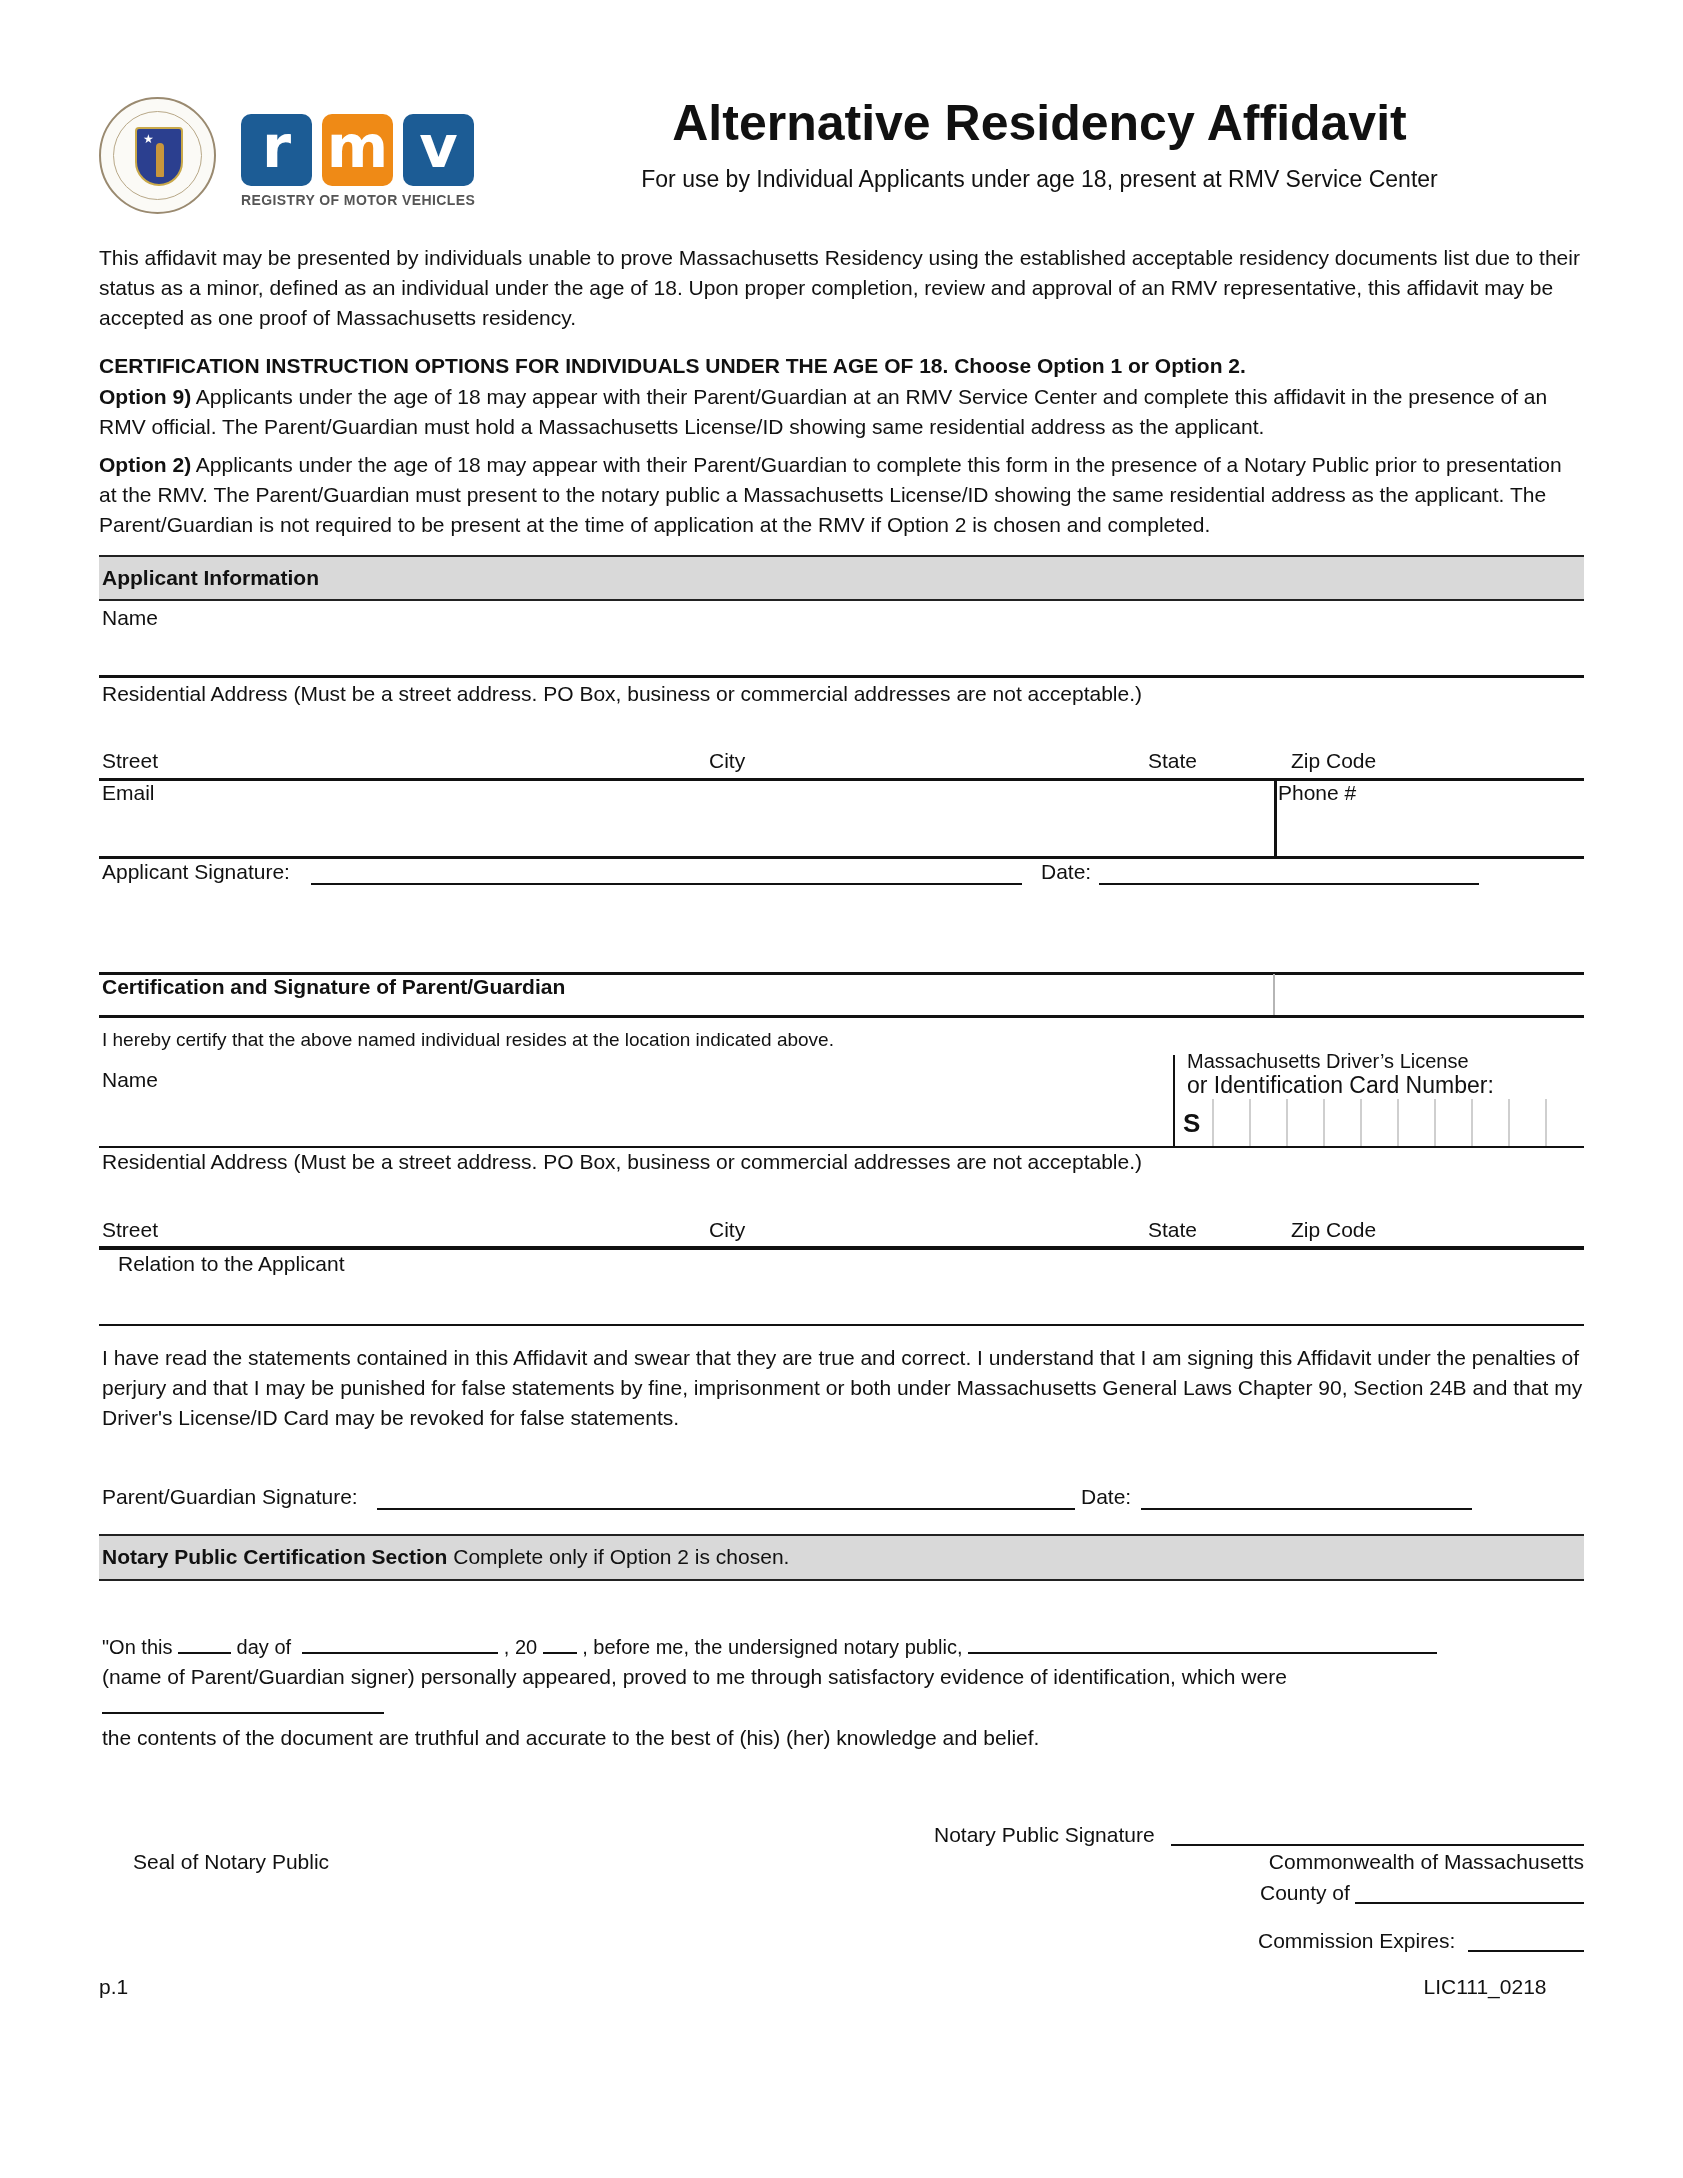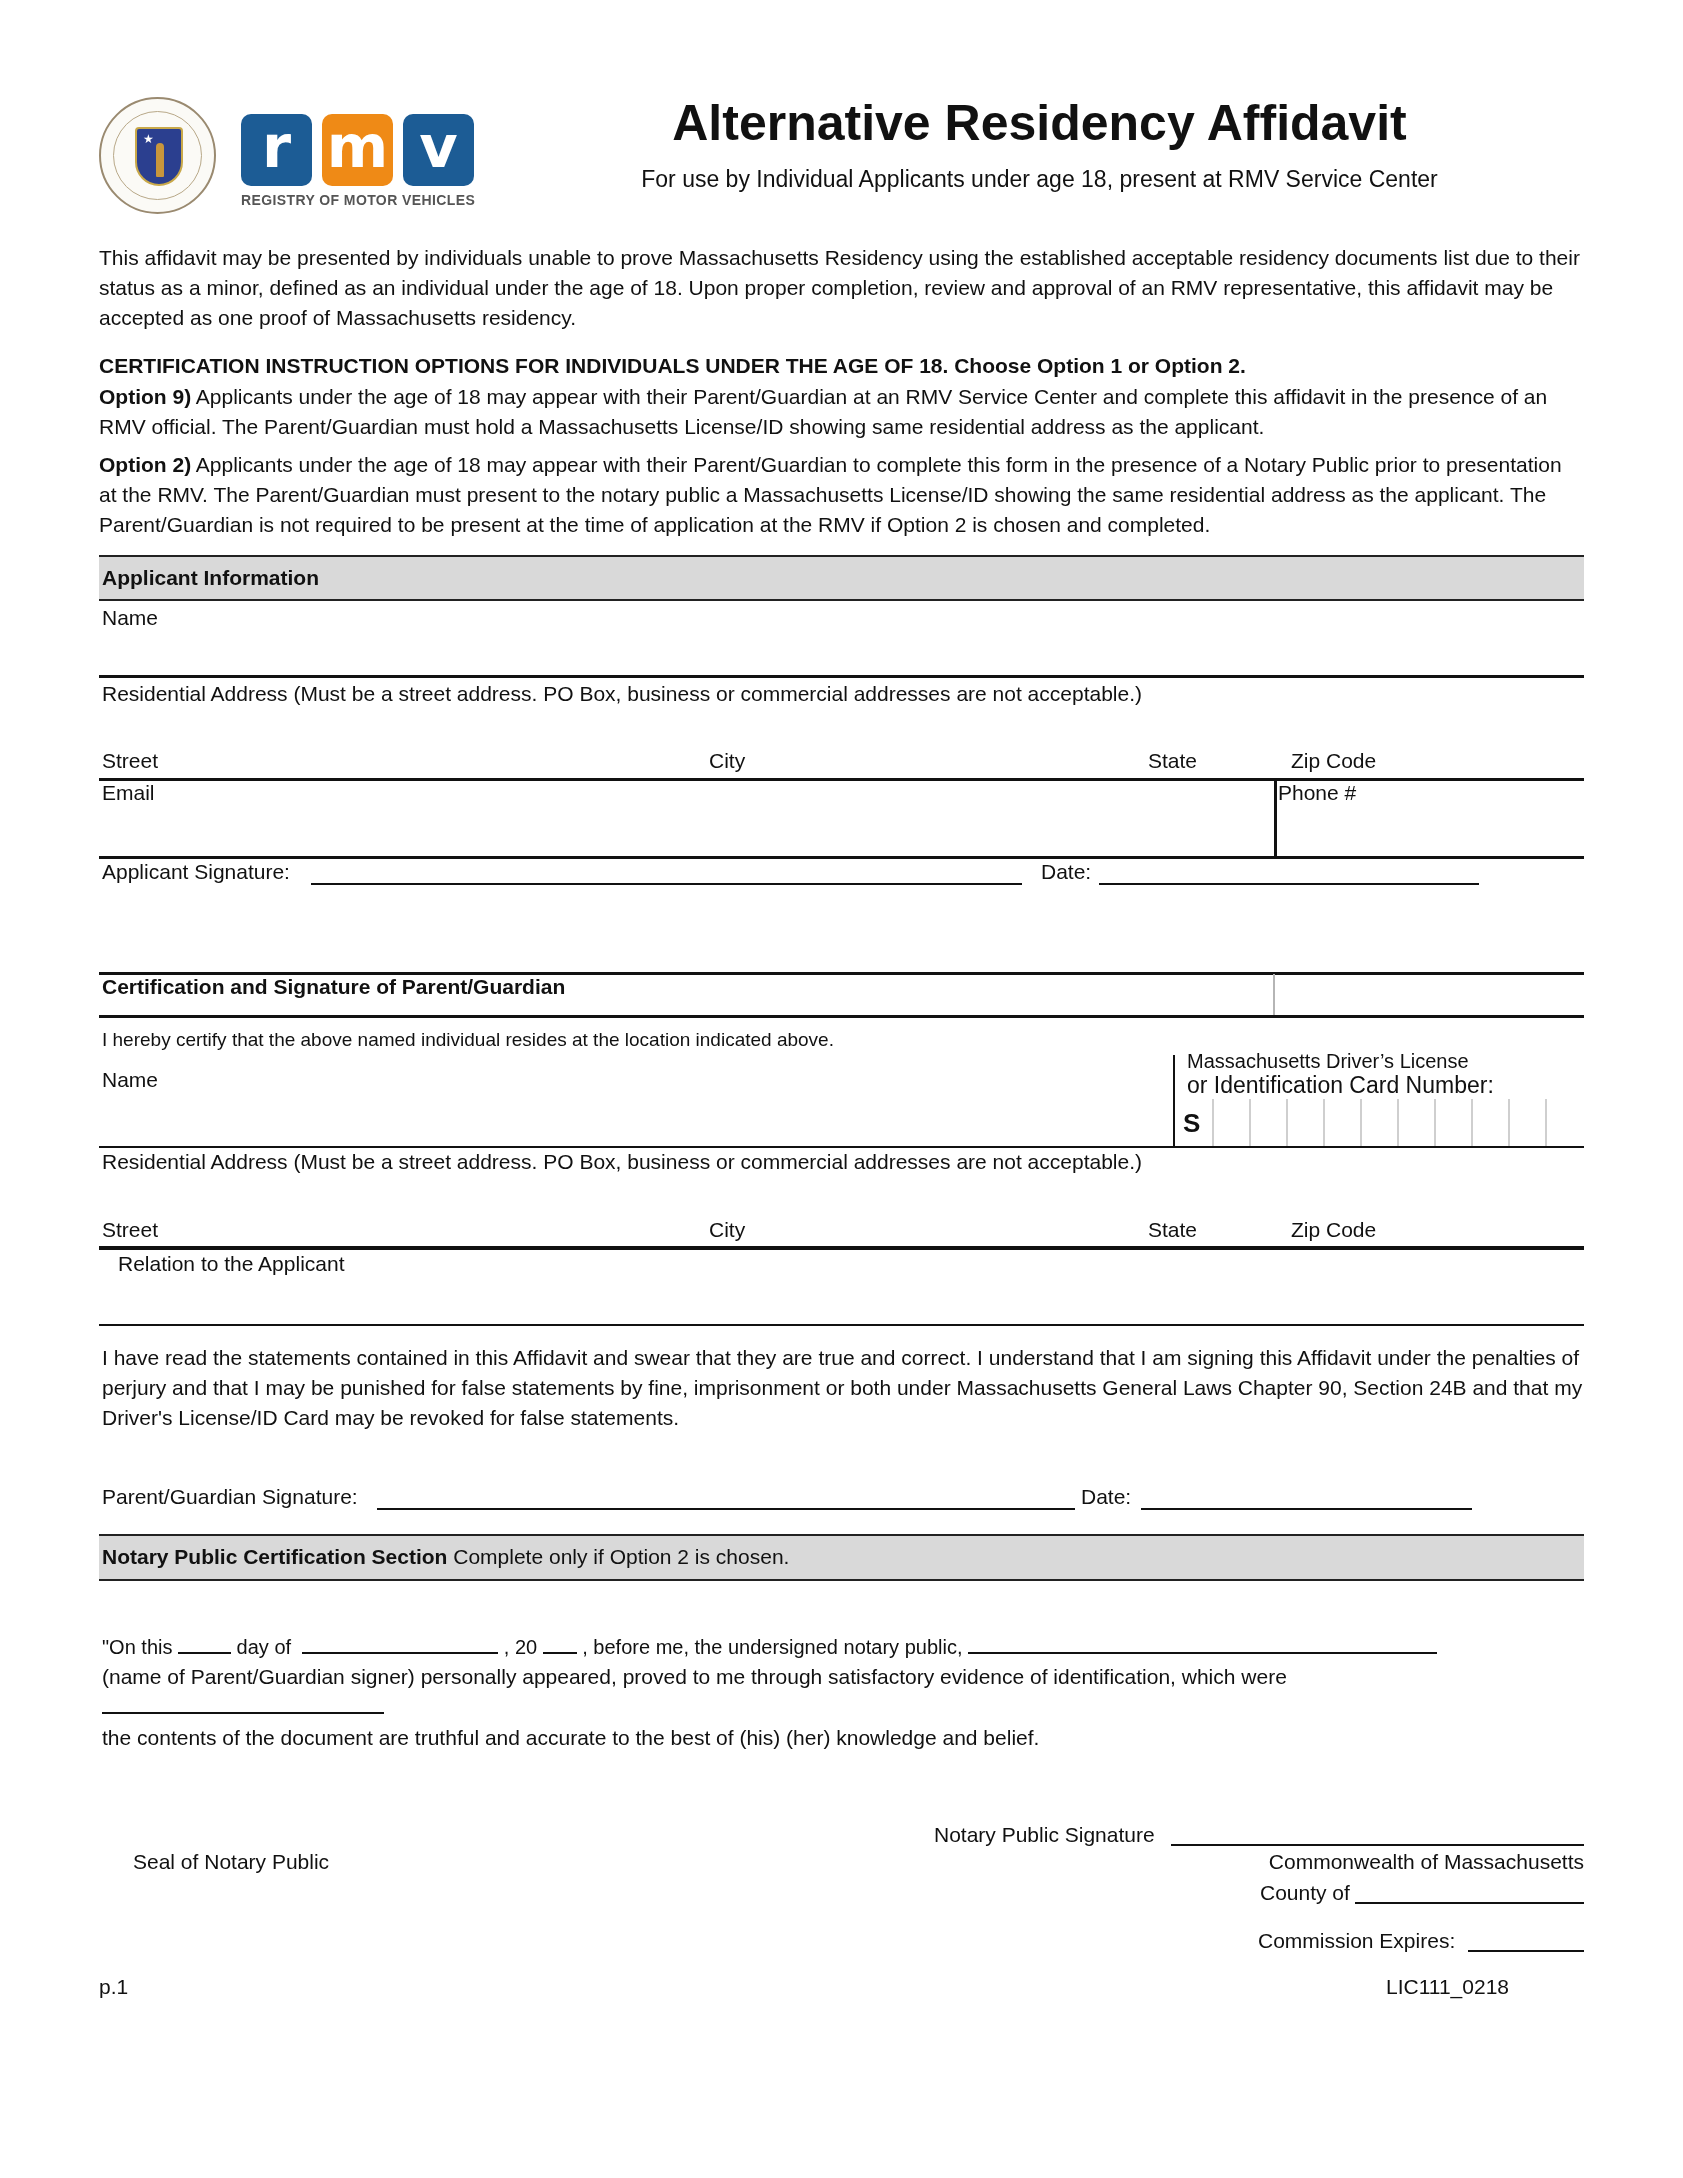--- a/index.html
+++ b/index.html
@@ -154,14 +154,14 @@
 
 <div class="abs t" style="left:934px; top:1820px;">Notary Public Signature</div>
 <div class="abs" style="left:1171px; top:1824px; width:413px; height:22px; border-bottom:2px solid #111;"></div>
 <div class="abs t" style="left:1257px; top:1847px; width:327px; text-align:right;">Commonwealth of Massachusetts</div>
 <div class="abs t" style="left:1260px; top:1878px;">County of</div>
 <div class="abs" style="left:1355px; top:1882px; width:229px; height:22px; border-bottom:2px solid #111;"></div>
 <div class="abs t" style="left:1258px; top:1926px;">Commission Expires:</div>
 <div class="abs" style="left:1468px; top:1930px; width:116px; height:22px; border-bottom:2px solid #111;"></div>
 
 <div class="abs t" style="left:99px; top:1972px;">p.1</div>
-<div class="abs t" style="left:1386px; top:1972px; width:198px; text-align:left;">LIC111_0218</div>
+<div class="abs t" style="left:1386px; top:1972px; width:198px; text-align:center;">LIC111_0218</div>
 
 
 </body></html>

